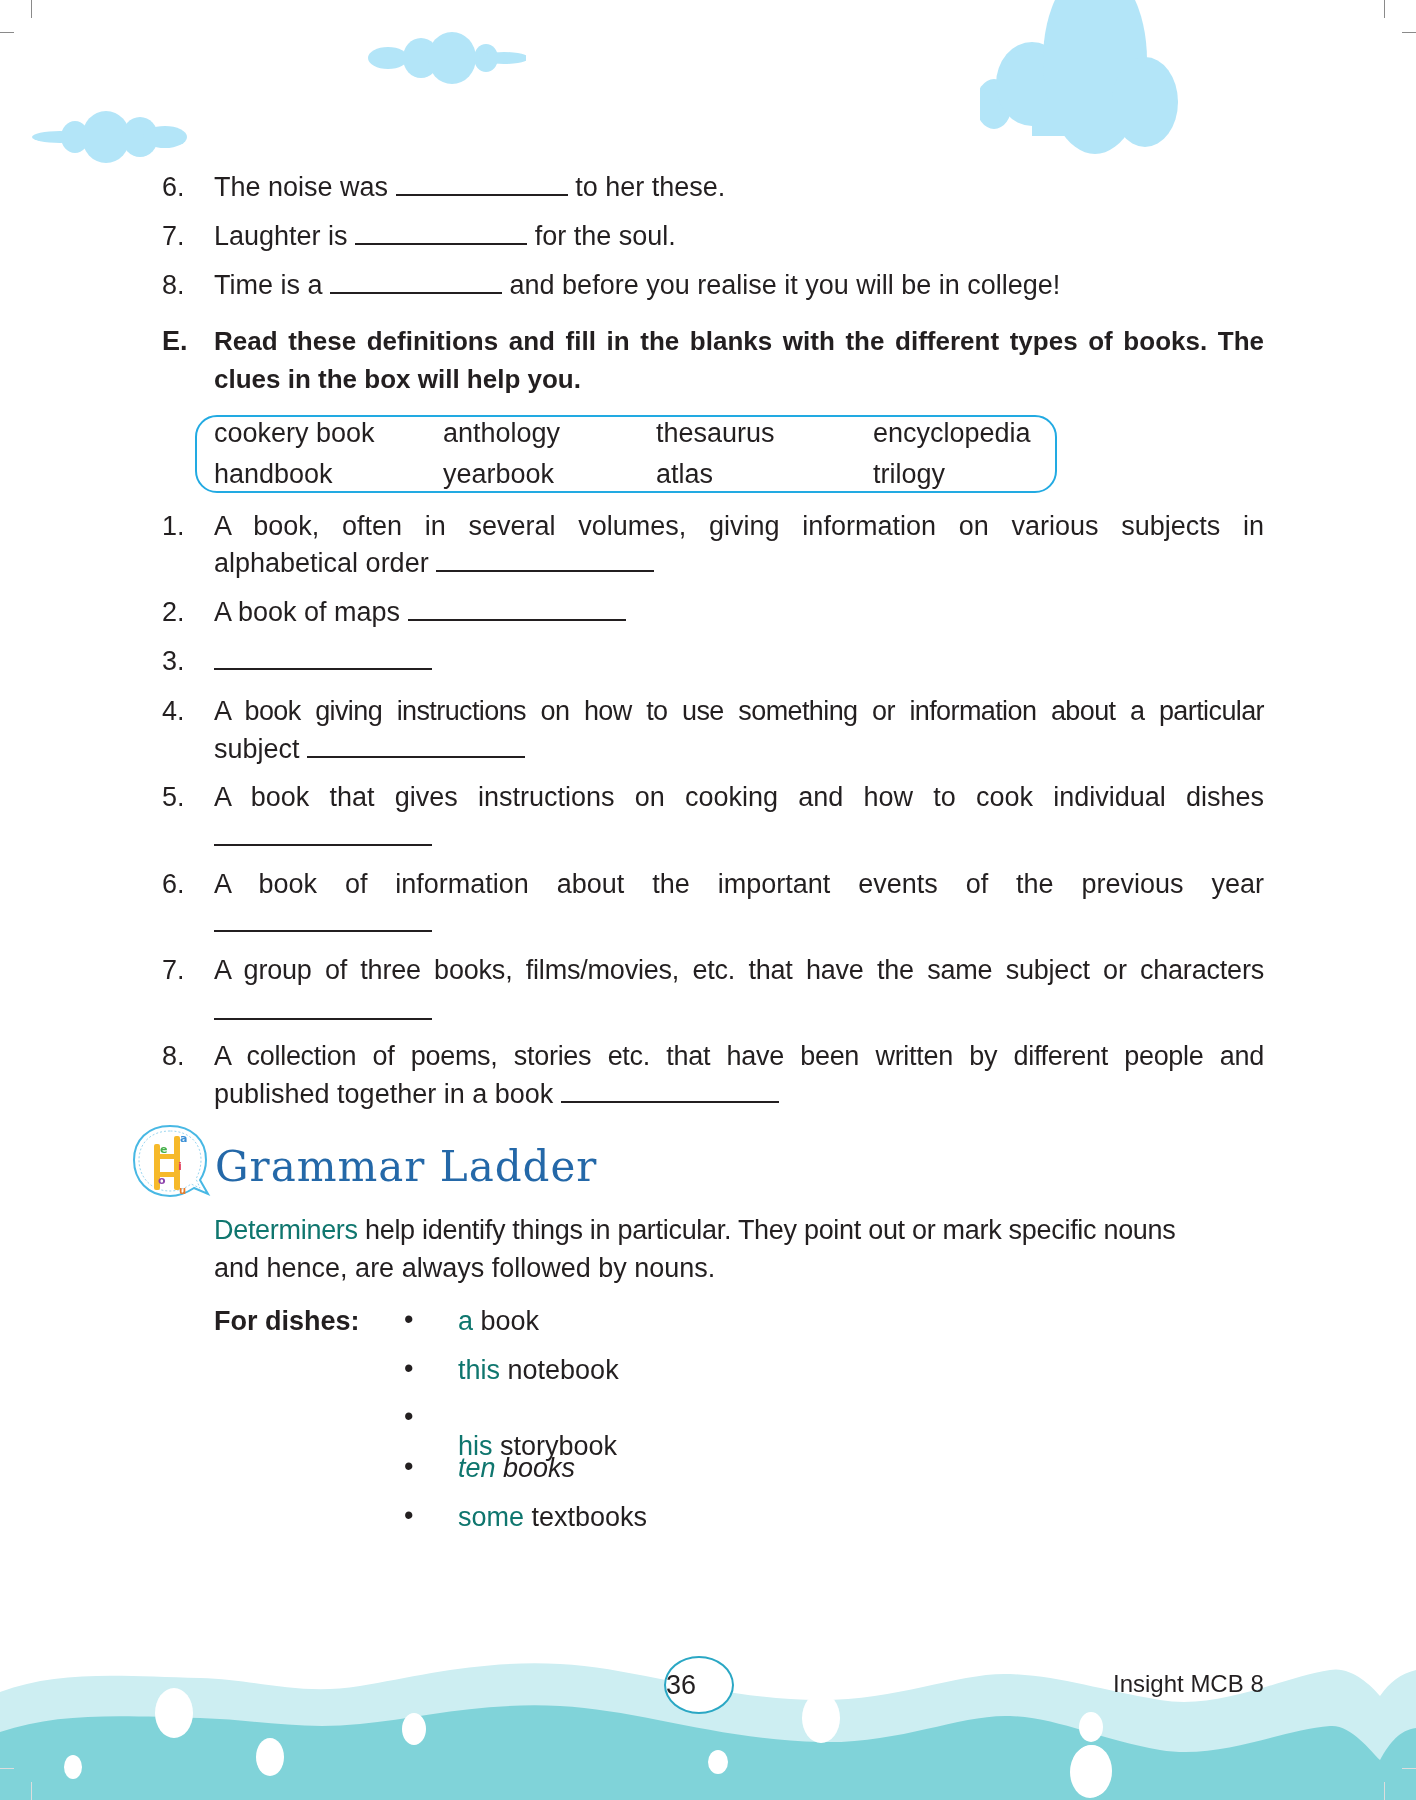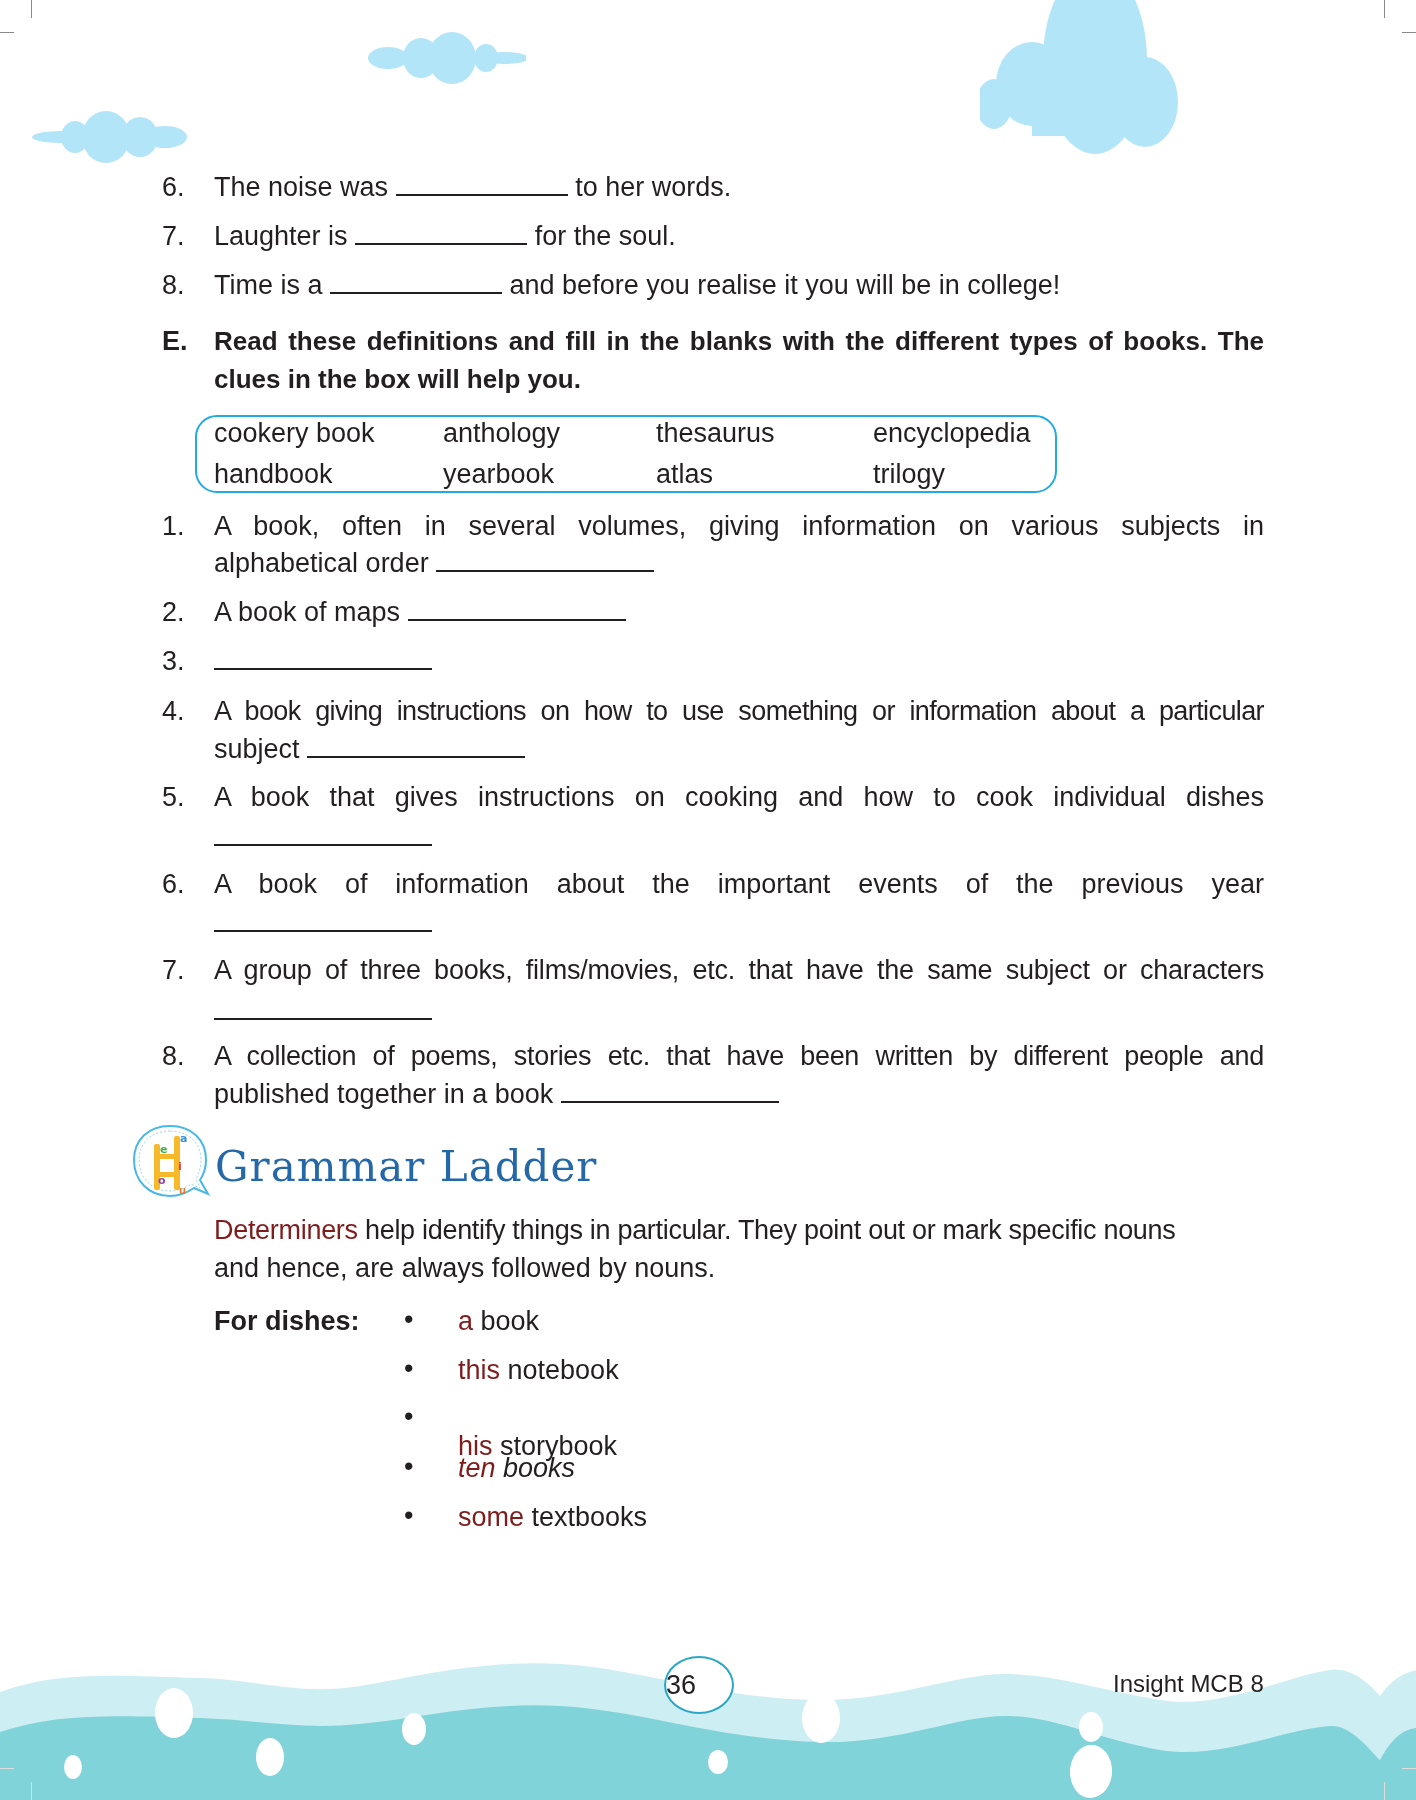--- a/index.html
+++ b/index.html
@@ -17,21 +17,21 @@
   .num { position: absolute; left: 162px; }
   .txt { position: absolute; left: 214px; }
   .justify { position: absolute; left: 214px; width: 1050px; text-align: justify; text-align-last: justify; white-space: normal; }
   .blank { display: inline-block; border-bottom: 2px solid #231f20; height: 24px; vertical-align: baseline; }
   .bold { font-weight: bold; }
   .wordbox {
     position: absolute; left: 195px; top: 415px; width: 862px; height: 78px;
     border: 2px solid #22aae2; border-radius: 22px; box-sizing: border-box;
   }
   .boxword { position: absolute; font-size: 27px; line-height: 34px; white-space: nowrap; }
-  .purple { color: #7f1d1d; }
+  .purple { color: #0f766e; }
   .title {
     position: absolute; left: 215px; top: 1142px;
     font-family: "DejaVu Serif", serif; font-size: 42px; color: #2468a8; letter-spacing: 1px;
   }
   .bullet { position: absolute; left: 404px; font-size: 27px; }
   .ex { position: absolute; left: 458px; font-size: 27px; line-height: 34px; }
   .footer-text { position: absolute; left: 1113px; top: 1670px; font-size: 24px; color: #231f20; }
   .page-badge {
     position: absolute; left: 664px; top: 1656px; width: 70px; height: 58px;
     border: 2.5px solid #2aa7c4; border-radius: 50%; background: #ffffff;
@@ -74,21 +74,21 @@
     <rect x="52" y="100" width="110" height="36"></rect>
   </g>
 </svg>
 
 <div>
   <div class="line" style="top:170px;">
     <span class="num">6.</span>
     <span class="txt">
       <span>The noise was</span>
       <span class="blank" style="width:172px;"></span>
-      <span>to her words.</span>
+      <span>to her these.</span>
     </span>
   </div>
   <div class="line" style="top:219px;">
     <span class="num">7.</span>
     <span class="txt">
       <span>Laughter is</span>
       <span class="blank" style="width:172px;"></span>
       <span>for the soul.</span>
     </span>
   </div>

